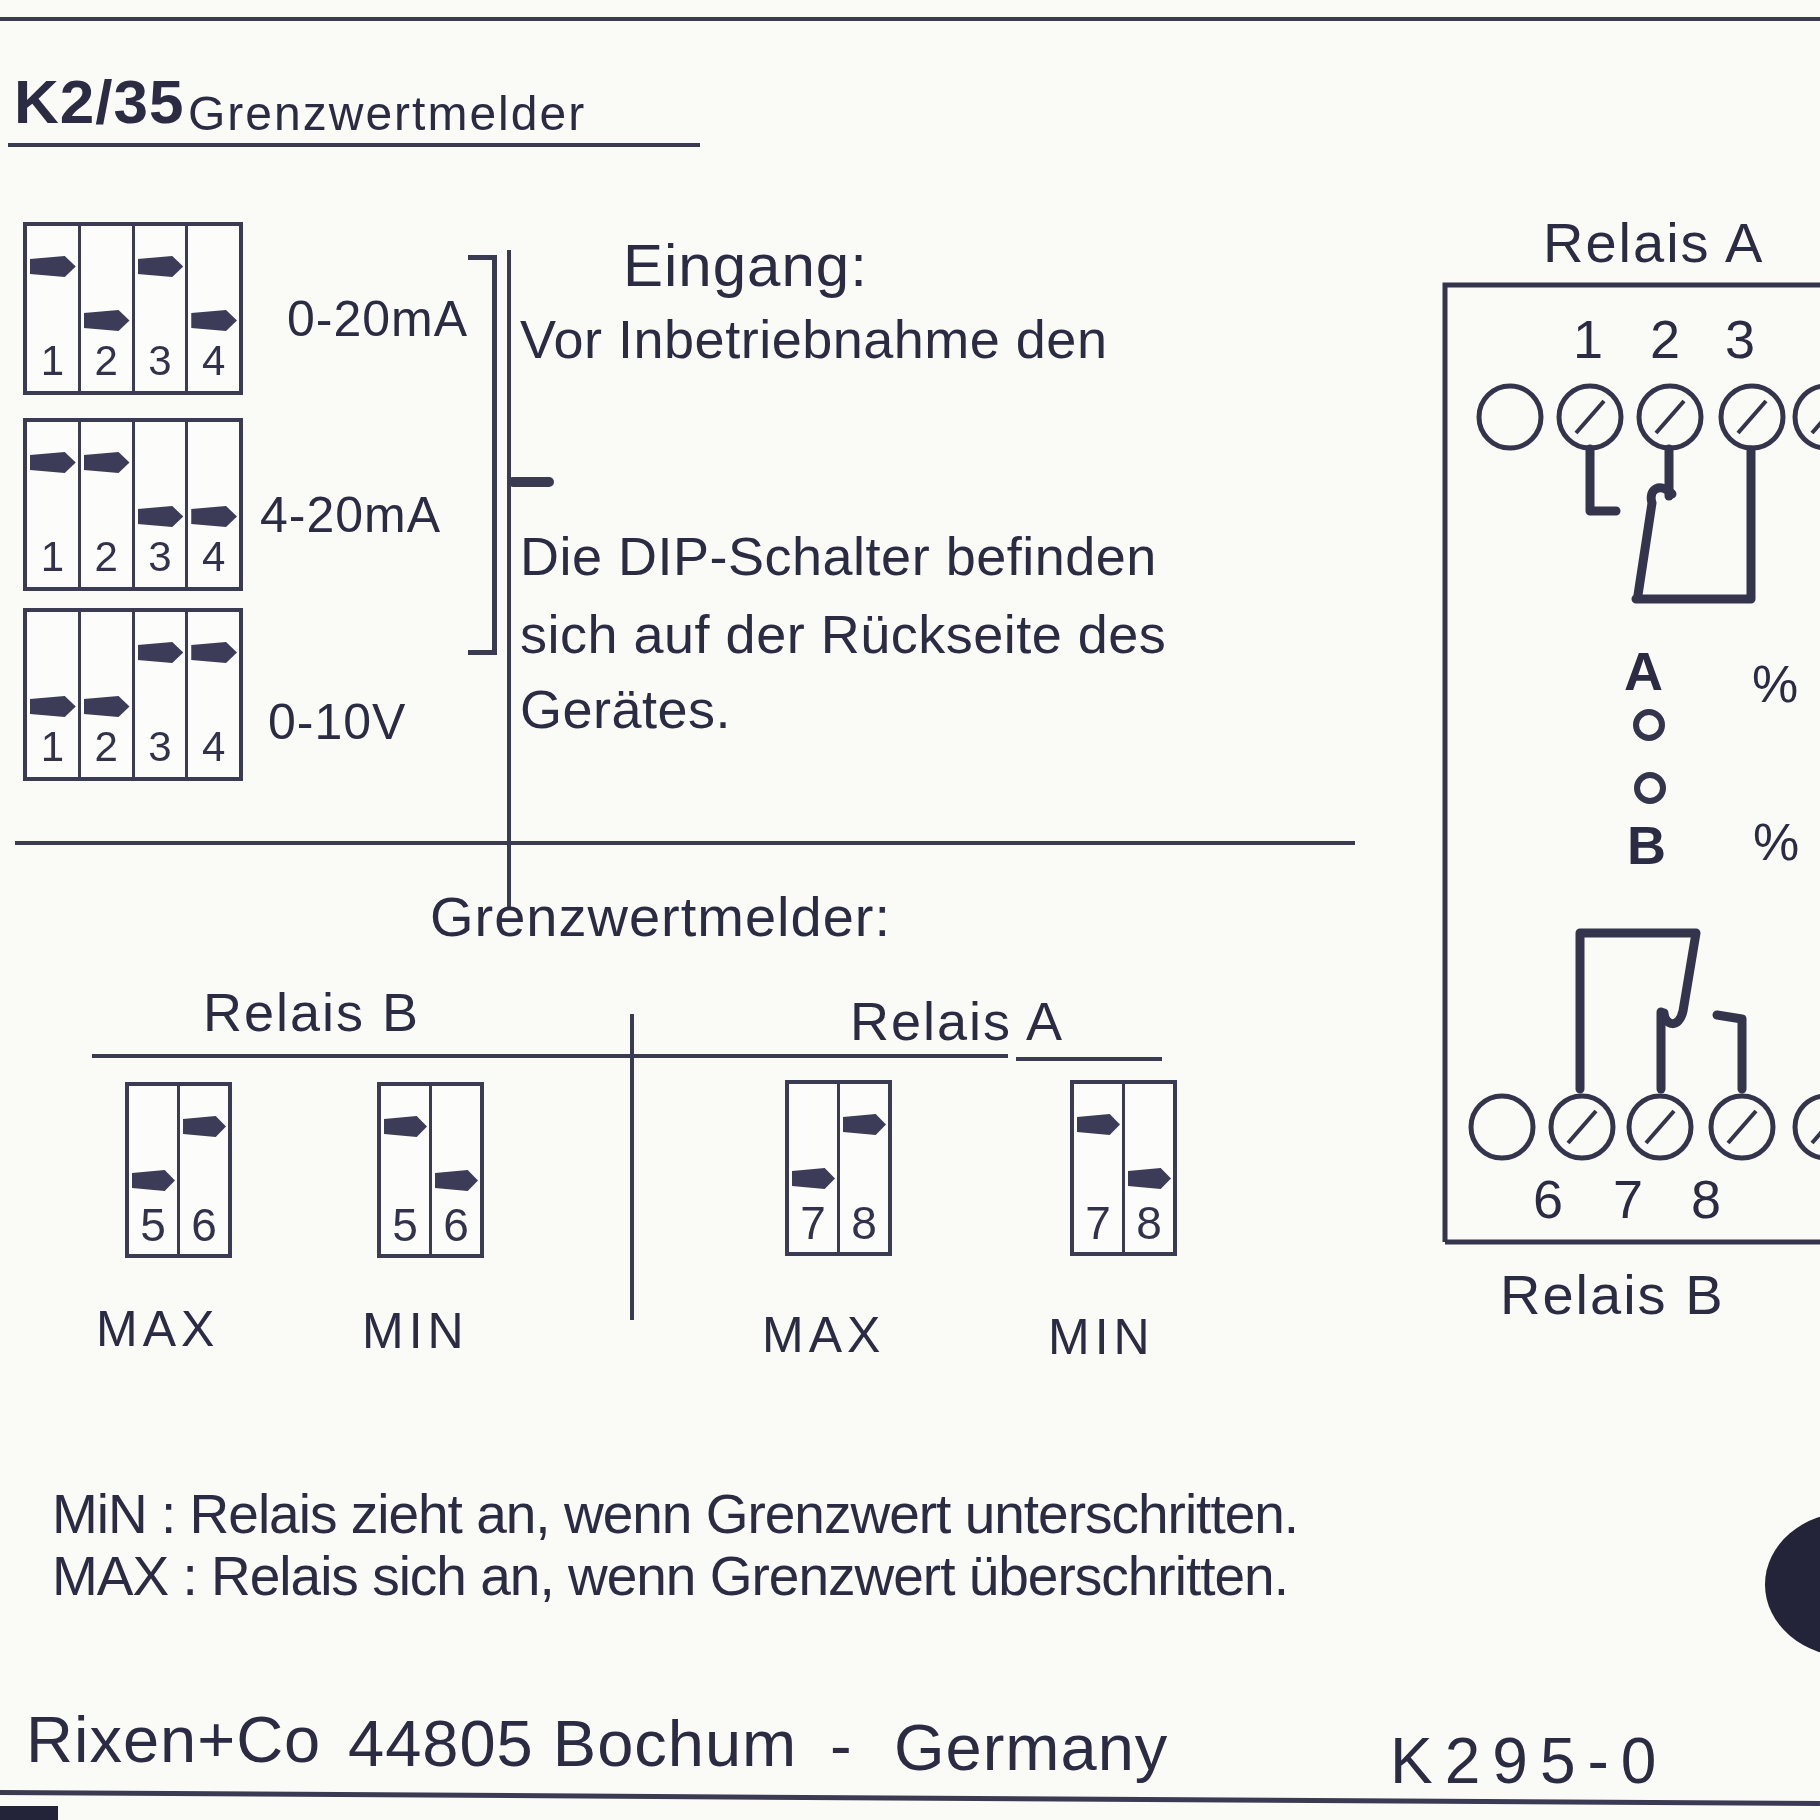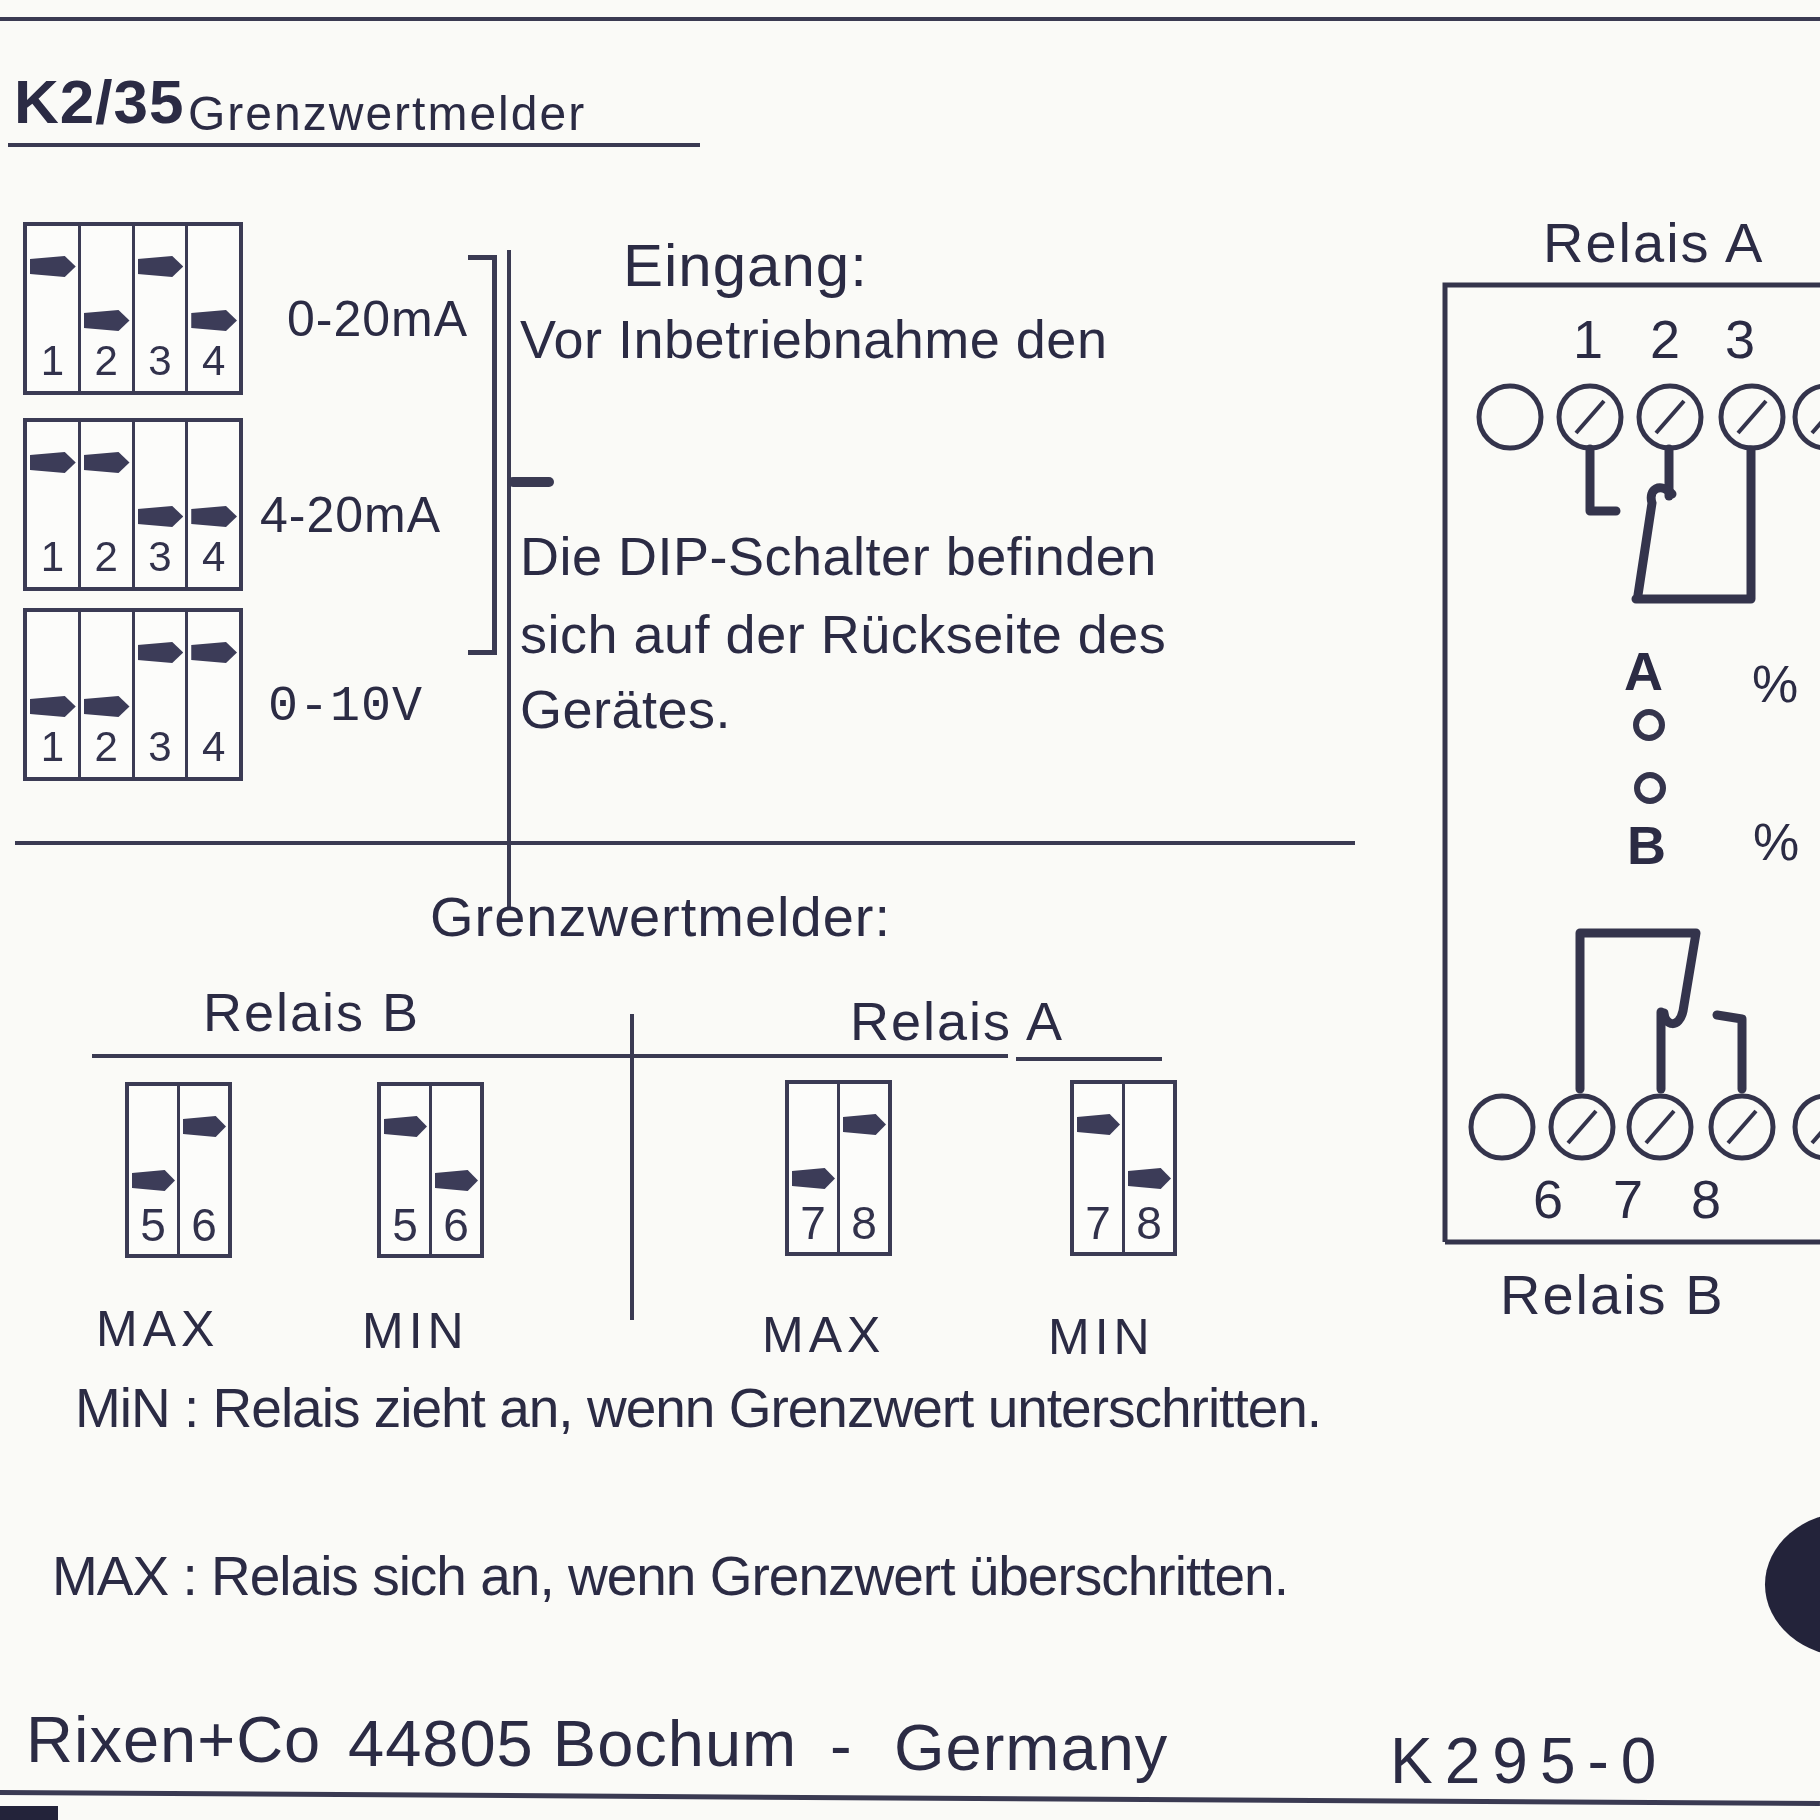--- a/index.html
+++ b/index.html
@@ -113,21 +113,21 @@
     </div>
     <div class="dipcol">
       <div class="handle pos-up"></div>
       <span class="colnum">3</span>
     </div>
     <div class="dipcol">
       <div class="handle pos-up"></div>
       <span class="colnum">4</span>
     </div>
   </div>
-  <div class="abs diplabel" style="left:268px;top:678px;font-family:Liberation Mono, monospace;">0-10V</div>
+  <div class="abs diplabel" style="left:268px;top:693px;">0-10V</div>
 
   <div class="rule" style="left:468px;top:255px;width:28px;height:5px;"></div>
   <div class="rule" style="left:492px;top:255px;width:5px;height:400px;"></div>
   <div class="rule" style="left:468px;top:650px;width:28px;height:5px;"></div>
   <div class="rule" style="left:507px;top:250px;width:4px;height:658px;"></div>
 
   <div class="abs eing-h" style="left:623px;top:222px;margin-top:9px;">Eingang:</div>
   <div class="abs eing-l" style="left:520px;top:308px;">Vor Inbetriebnahme den</div>
   <div class="rule" style="left:508px;top:477px;width:46px;height:10px;border-radius:5px;"></div>
   <div class="abs eing-l" style="left:520px;top:525px;">Die DIP-Schalter befinden</div>
@@ -235,21 +235,21 @@
   <div class="abs term-num" style="left:1712px;top:308px;">3</div>
   <div class="abs pot-letter" style="left:1624px;top:640px;">A</div>
   <div class="abs pct" style="left:1752px;top:654px;">%</div>
   <div class="abs pot-letter" style="left:1627px;top:814px;">B</div>
   <div class="abs pct" style="left:1753px;top:812px;">%</div>
   <div class="abs term-num" style="left:1520px;top:1168px;">6</div>
   <div class="abs term-num" style="left:1600px;top:1168px;">7</div>
   <div class="abs term-num" style="left:1678px;top:1168px;">8</div>
   <div class="abs panel-h" style="left:1500px;top:1262px;">Relais B</div>
 
-  <div class="abs legend-line" style="left:52px;top:1376px;margin-left:23px;">MiN : Relais zieht an, wenn Grenzwert unterschritten.</div>
+  <div class="abs legend-line" style="left:52px;top:1482px;">MiN : Relais zieht an, wenn Grenzwert unterschritten.</div>
   <div class="abs legend-line" style="left:52px;top:1544px;">MAX : Relais sich an, wenn Grenzwert überschritten.</div>
 
   <div class="blob" style="left:1765px;top:1512px;width:170px;height:145px;"></div>
 
   <div class="abs footer-txt" style="left:26px;top:1702px;">Rixen+Co</div>
   <div class="abs footer-txt" style="left:348px;top:1706px;">44805 Bochum</div>
   <div class="abs footer-txt" style="left:830px;top:1708px;">-</div>
   <div class="abs footer-txt" style="left:894px;top:1710px;">Germany</div>
   <div class="abs footer-code" style="left:1390px;top:1696px;margin-top:28px;">K295-0</div>
   <div class="rule" style="left:0;top:1790px;width:1820px;height:5px;transform:rotate(0.35deg);transform-origin:left center;"></div>

